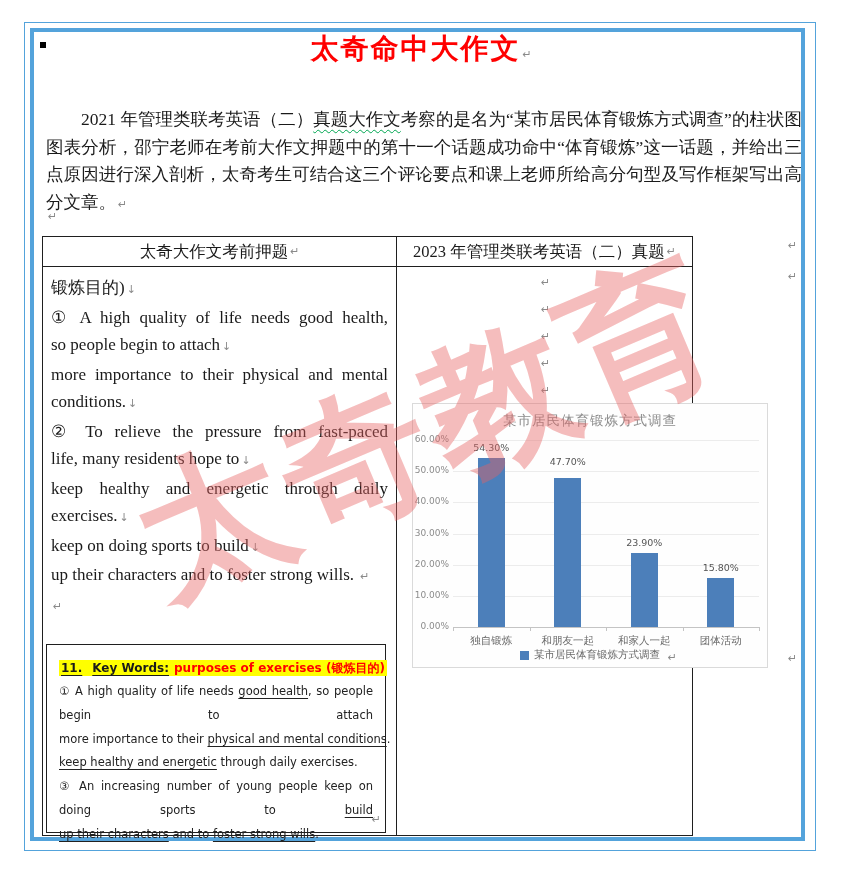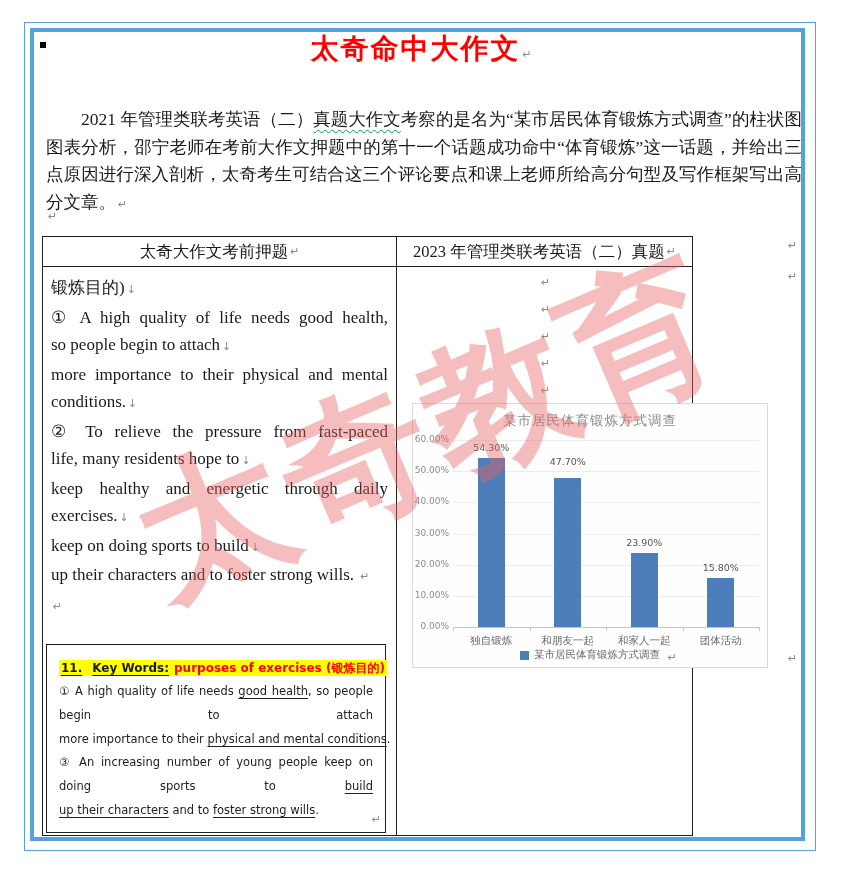--- a/index.html
+++ b/index.html
@@ -125,20 +125,21 @@
             <div class="tline"><span>keep on doing sports to build</span><span class="mark">↓</span></div>
             <div class="tline"><span>up their characters and to foster strong wills. </span><span class="mark">↵</span></div>
             <div class="tline"><span></span><span class="mark">↵</span></div>
           </div>
 
         <div class="pred-box">
           <div class="pred-heading"><span class="hl"><span class="num">11.</span><span class="label">Key Words:</span><span class="topic">purposes of exercises (锻炼目的)</span></span></div>
           <div>
               <div class="bline stretch"><span>① A high quality of life needs </span><span class="u">good health</span><span>, so people begin to attach</span></div>
               <div class="bline"><span>more importance to their </span><span class="u">physical and mental conditions</span><span>.</span></div>
+              <div class="bline"><span class="u">keep healthy and energetic</span><span> through daily exercises.</span></div>
               <div class="bline stretch"><span>③ An increasing number of young people keep on doing sports to </span><span class="u">build</span></div>
               <div class="bline"><span class="u">up their characters</span><span> and to </span><span class="u">foster strong wills</span><span>.</span></div>
             </div>
           <span class="box-pilcrow mark">↵</span>
         </div>
       </div>
 
       <div class="bcell-right">
         <div>
             <div class="empty-line"><span class="mark">↵</span></div>

